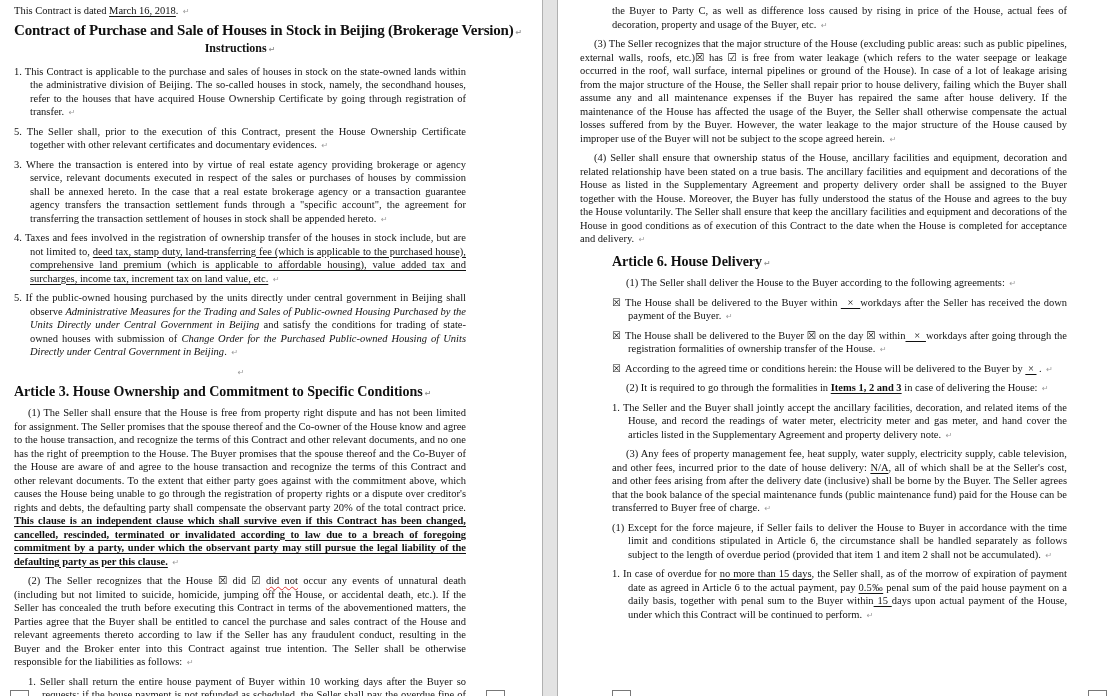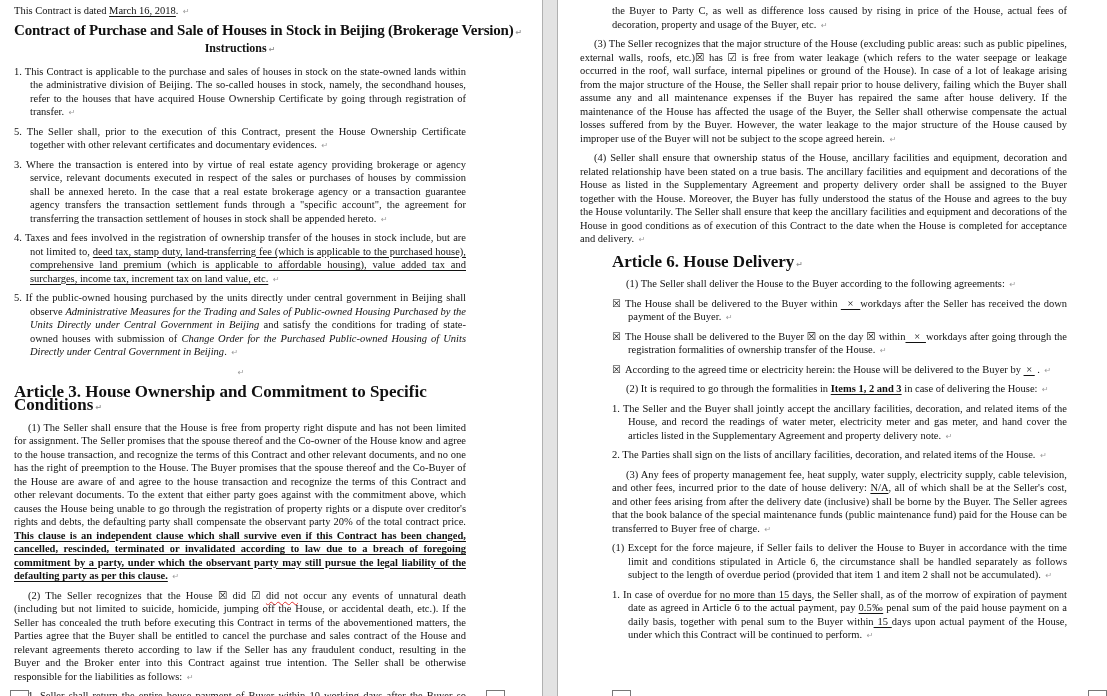--- a/index.html
+++ b/index.html
@@ -13,21 +13,21 @@
   .page-r{left:558px;width:549px;}
   .seam{position:absolute;top:0;left:542px;width:16px;height:696px;background:#e3e3e3;
         border-left:1px solid #b0b0b0;border-right:1px solid #b0b0b0;box-sizing:border-box;}
   .tb{position:absolute;top:4px;}
   .tb-l{left:14px;width:452px;}
   .tb-r{left:580px;width:487px;}
   p{margin:0 0 5px 0;text-align:justify;}
   .nojust{text-align:left;}
   .doc-title{font-weight:bold;font-size:15px;text-align:center;white-space:nowrap;margin:4px 0 3px 0;letter-spacing:-0.2px;}
   .doc-subtitle{font-weight:bold;font-size:12px;text-align:center;margin:0 0 8px 0;}
-  .heading{font-weight:bold;font-size:17px;margin:8px 0 6px 0;text-align:left;}
+  .heading{font-weight:bold;font-size:14px;margin:8px 0 6px 0;text-align:left;}
   .hang{padding-left:16px;text-indent:-16px;}
   .sub{margin-left:14px;padding-left:14px;text-indent:-14px;}
   .indent{text-indent:14px;}
   .cont{padding-left:32px;}
   .a6{margin-left:32px;}
   .empty-para{height:12px;text-align:center;}
   .cbx{margin-right:4px;font-family:"DejaVu Sans",sans-serif;font-size:10px;}
   .r-u{text-decoration:underline;text-underline-offset:1.5px;}
   .r-i{font-style:italic;}
   .r-bu{font-weight:bold;text-decoration:underline;text-underline-offset:1.5px;}
@@ -70,25 +70,24 @@
     <p class="cont pm"><span>the Buyer to Party C, as well as difference loss caused by rising in price of the House, actual fees of decoration, property and usage of the Buyer, etc. </span></p>
     <p class="indent pm"><span>(3) The Seller recognizes that the major structure of the House (excluding public areas: such as public pipelines, external walls, roofs, etc.)☒ has ☑ is free from water leakage (which refers to the water seepage or leakage occurred in the roof, wall surface, internal pipelines or ground of the House). In case of a lot of leakage arising from the major structure of the House, the Seller shall repair prior to house delivery, failing which the Buyer shall assume any and all maintenance expenses if the Buyer has repaired the same after house delivery. If the maintenance of the House has affected the usage of the Buyer, the Seller shall otherwise compensate the actual losses suffered from by the Buyer. However, the water leakage to the major structure of the House caused by improper use of the Buyer will not be subject to the scope agreed herein. </span></p>
     <p class="indent pm"><span>(4) Seller shall ensure that ownership status of the House, ancillary facilities and equipment, decoration and related relationship have been stated on a true basis. The ancillary facilities and equipment and decorations of the House as listed in the Supplementary Agreement and property delivery order shall be assigned to the Buyer together with the House. Moreover, the Buyer has fully understood the status of the House and agrees to the buy the House voluntarily. The Seller shall ensure that keep the ancillary facilities and equipment and decorations of the House in good conditions as of execution of this Contract to the date when the House is completed for acceptance and delivery. </span></p>
 
     <div class="a6">
       <p class="heading pm">Article 6. House Delivery</p>
       <p class="indent pm"><span>(1) The Seller shall deliver the House to the Buyer according to the following agreements: </span></p>
 
       <p class="hang pm"><span class="cbx">☒</span><span><span>The House shall be delivered to the Buyer within </span><span class="r-u">&nbsp;&nbsp;×&nbsp;&nbsp;</span><span>workdays after the Seller has received the down payment of the Buyer. </span></span></p>
       <p class="hang pm"><span class="cbx">☒</span><span><span>The House shall be delivered to the Buyer ☒ on the day ☒ within</span><span class="r-u">&nbsp;&nbsp;&nbsp;×&nbsp;&nbsp;</span><span>workdays after going through the registration formalities of ownership transfer of the House. </span></span></p>
-      <p class="hang pm"><span class="cbx">☒</span><span><span>According to the agreed time or electricity herein: the House will be delivered to the Buyer by </span><span class="r-u">&nbsp;×&nbsp;</span><span> . </span></span></p>
+      <p class="hang pm"><span class="cbx">☒</span><span><span>According to the agreed time or conditions herein: the House will be delivered to the Buyer by </span><span class="r-u">&nbsp;×&nbsp;</span><span> . </span></span></p>
 
       <p class="indent pm"><span>(2) It is required to go through the formalities in </span><span class="r-bu">Items 1, 2 and 3</span><span> in case of delivering the House: </span></p>
       <p class="hang pm"><span>1. The Seller and the Buyer shall jointly accept the ancillary facilities, decoration, and related items of the House, and record the readings of water meter, electricity meter and gas meter, and hand cover the articles listed in the Supplementary Agreement and property delivery note. </span></p>
-      <p class="hang pm"><span>2. The Parties shall sign on the lists of ancillary facilities, decoration, and related items of the House. </span></p>
       <p class="indent pm"><span>(3) Any fees of property management fee, heat supply, water supply, electricity supply, cable television, and other fees, incurred prior to the date of house delivery: </span><span class="r-u">N/A</span><span>, all of which shall be at the Seller's cost, and other fees arising from after the delivery date (inclusive) shall be borne by the Buyer. The Seller agrees that the book balance of the special maintenance funds (public maintenance fund) paid for the House can be transferred to Buyer free of charge. </span></p>
 
       <p class="hang pm"><span>(1) Except for the force majeure, if Seller fails to deliver the House to Buyer in accordance with the time limit and conditions stipulated in Article 6, the circumstance shall be handled separately as follows subject to the length of overdue period (provided that item 1 and item 2 shall not be accumulated). </span></p>
       <p class="hang pm"><span>1. In case of overdue for </span><span class="r-u">no more than 15 days</span><span>, the Seller shall, as of the morrow of expiration of payment date as agreed in Article 6 to the actual payment, pay </span><span class="r-u">0.5‰</span><span> penal sum of the paid house payment on a daily basis, together with penal sum to the Buyer within</span><span class="r-u">&nbsp;15&nbsp;</span><span>days upon actual payment of the House, under which this Contract will be continued to perform. </span></p>
 
     </div>
   </div>
 
   <div class="corner c1"></div>
   <div class="corner c2"></div>

